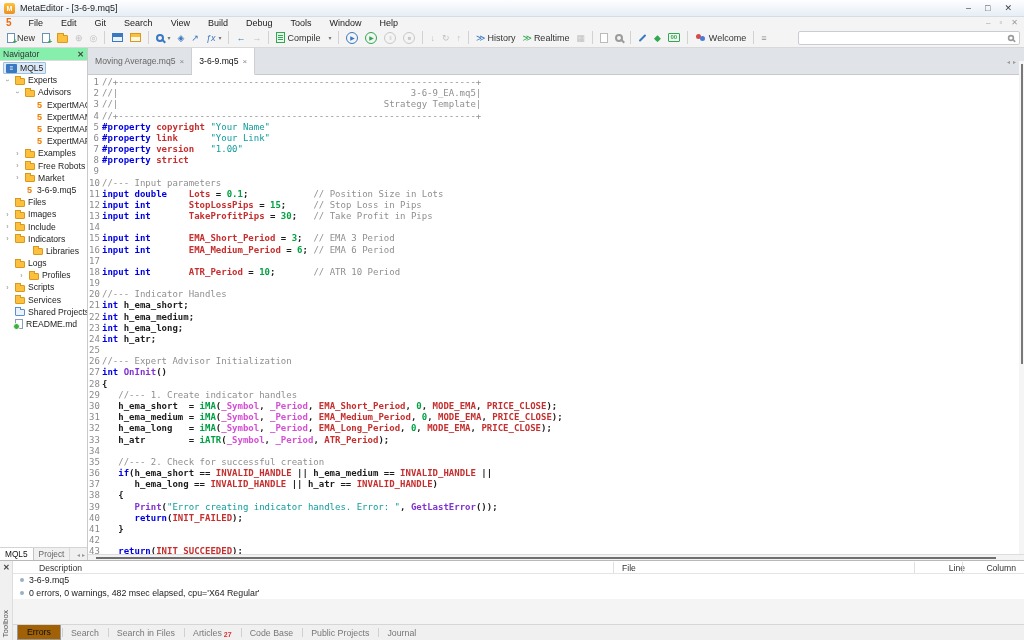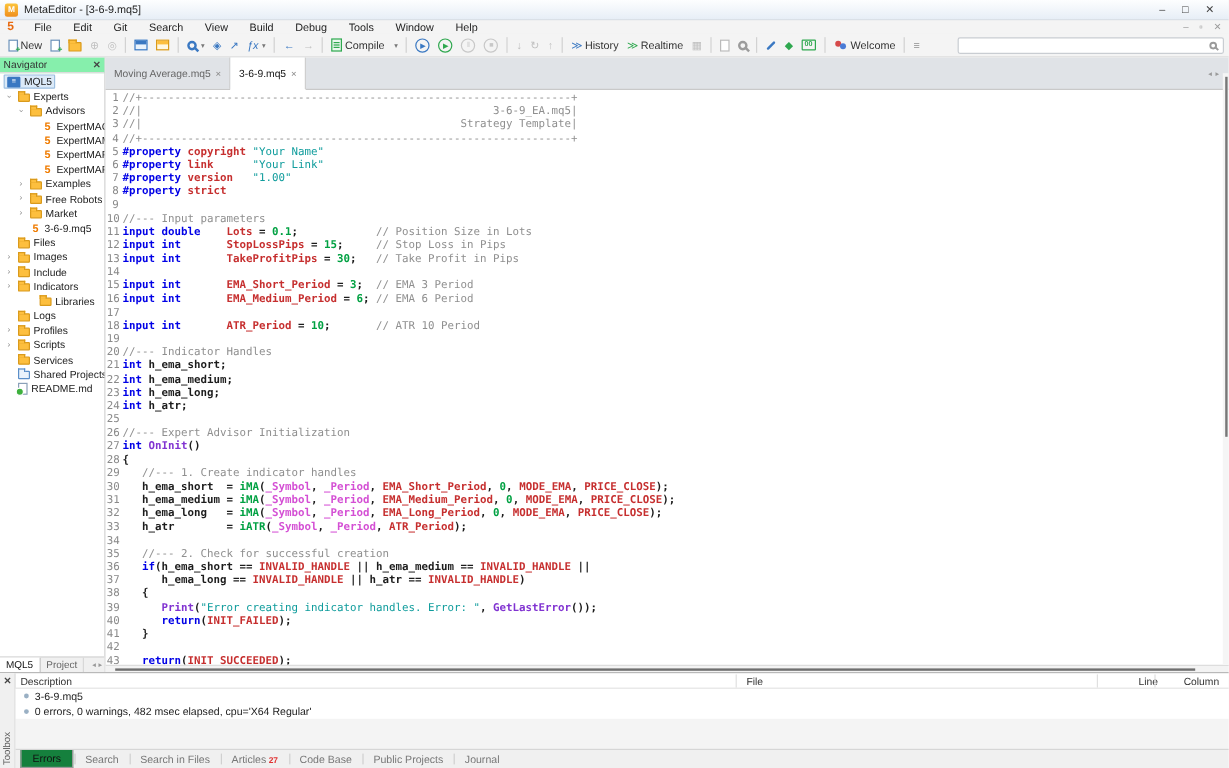--- a/index.html
+++ b/index.html
@@ -102,33 +102,33 @@
   .hscroll{height:6px;background:#f3f3f3;border-top:1px solid #ddd;position:relative}
   .hthumb{position:absolute;left:8px;top:2px;height:2px;width:900px;background:#6f6f6f}
 
   
   .toolbox{position:absolute;left:0;top:560px;width:1024px;height:80px;background:#fff;border-top:1px solid #b9b9b9;display:flex}
   .tbx-strip{width:13px;background:#f0f0f0;border-right:1px solid #ddd;position:relative}
   .tbx-close{position:absolute;top:2px;left:3px;font-size:8px;font-weight:bold;color:#444}
   .tbx-vlabel{position:absolute;bottom:2px;left:1px;writing-mode:vertical-rl;transform:rotate(180deg);font-size:8px;color:#555}
   .tbx-content{flex:1;display:flex;flex-direction:column;position:relative}
   .tbx-header{height:13px;border-bottom:1px solid #e4e4e4;position:relative;font-size:8.6px;color:#333}
-  .tbx-header .h-desc{position:absolute;left:4px;top:2px}
+  .tbx-header .h-desc{position:absolute;left:26px;top:2px}
   .tbx-header .h-file{position:absolute;left:609px;top:2px}
   .tbx-header .h-line{position:absolute;left:905px;width:47px;text-align:right;top:2px}
   .tbx-header .h-col{position:absolute;left:953px;width:50px;text-align:right;top:2px}
   .hsep{position:absolute;top:1px;height:11px;width:1px;background:#e0e0e0}
   .tbx-row{height:12.5px;display:flex;align-items:center;font-size:8.8px;color:#222;background:#fff}
   .tbx-row.alt{background:#ececec}
   .bullet{width:4px;height:4px;border-radius:50%;background:#9ab0c4;margin:0 5px 0 7px;flex:none}
   .tbx-fill{flex:1;background:#f4f4f4}
   .tbx-tabs{height:16px;background:#f0f0f0;border-top:1px solid #d6d6d6;display:flex;align-items:stretch;padding-left:4px;font-size:8.8px}
   .btab{display:flex;align-items:center;padding:0 9px;color:#777;position:relative}
   .btab + .btab:before{content:"";position:absolute;left:0;top:3px;bottom:3px;width:1px;background:#d0d0d0}
-  .btab.active{background:#15803d;border:1px solid #9a9a9a;border-top:none;color:#111;margin-right:1px}
+  .btab.active{background:#a16207;border:1px solid #9a9a9a;border-top:none;color:#111;margin-right:1px}
   .btab.active:before{display:none}
   .badge{color:#e03030;font-size:7px;font-weight:bold;margin-left:2px;margin-top:4px}
 </style>
 </head>
 <body>
 
 <div id="app">
 
   <div class="titlebar">
     <span class="app-icon">M</span>
@@ -381,21 +381,21 @@
               <span>Libraries</span>
             </span>
           </div>
           <div class="tree-row" style="padding-left: 3px;">
             <span class="exp"></span>
             <span class="wrap-plain">
               <span class="ic ic-folder"></span>
               <span>Logs</span>
             </span>
           </div>
-          <div class="tree-row" style="padding-left: 3px;">
+          <div class="tree-row" style="padding-left: 17px;">
             <span class="exp">›</span>
             <span class="wrap-plain">
               <span class="ic ic-folder"></span>
               <span>Profiles</span>
             </span>
           </div>
           <div class="tree-row" style="padding-left: 3px;">
             <span class="exp">›</span>
             <span class="wrap-plain">
               <span class="ic ic-folder"></span>

